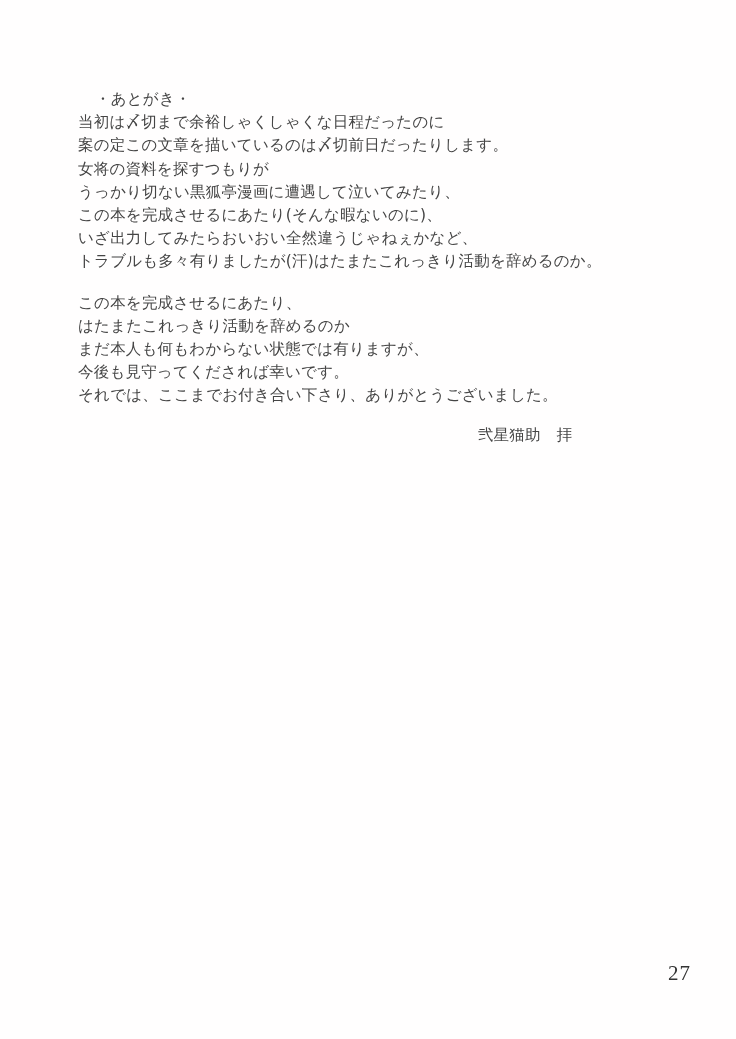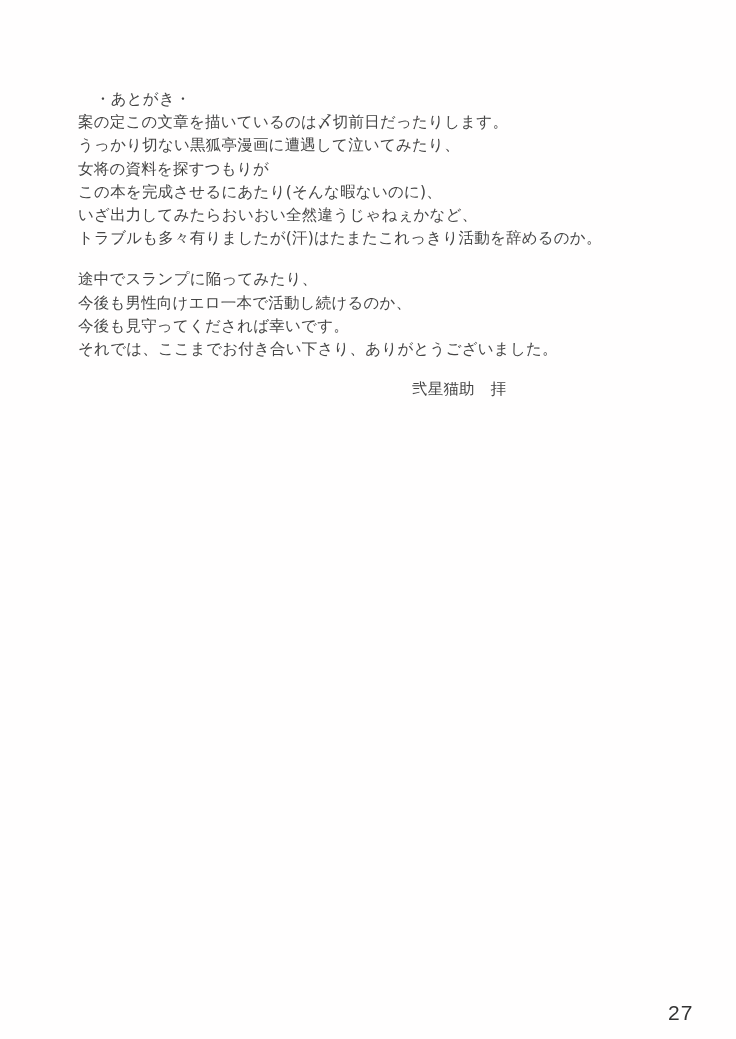--- a/index.html
+++ b/index.html
@@ -31,52 +31,54 @@
   }
   .title-line {
     padding-left: 17px;
   }
   .para-gap {
     height: 18px;
   }
   .signature-line {
     margin-top: 17px;
     padding-left: 334px;
+    text-align: center;
   }
   .page-number {
     position: absolute;
     left: 668px;
     top: 961px;
-    font-family: Liberation Sans, sans-serif;
+    font-family: Liberation Serif, serif;
     font-size: 21px;
     letter-spacing: 1px;
     color: #333333;
-    margin-top: 40px;
   }
 </style>
 </head>
 <body>
 
 <div class="page">
 
   <div class="text-block">
 
     <div class="line title-line">・あとがき・</div>
 
+    <div class="line">当初は〆切まで余裕しゃくしゃくな日程だったのに</div>
     <div class="line">案の定この文章を描いているのは〆切前日だったりします。</div>
+    <div class="line">女将の資料を探すつもりが</div>
     <div class="line">うっかり切ない黒狐亭漫画に遭遇して泣いてみたり、</div>
-    <div class="line">女将の資料を探すつもりが</div>
     <div class="line">この本を完成させるにあたり(そんな暇ないのに)、</div>
     <div class="line">いざ出力してみたらおいおい全然違うじゃねぇかなど、</div>
     <div class="line">トラブルも多々有りましたが(汗)はたまたこれっきり活動を辞めるのか。</div>
 
     <div class="para-gap"></div>
 
-    <div class="line">途中でスランプに陥ってみたり、</div>
-    <div class="line">今後も男性向けエロ一本で活動し続けるのか、</div>
+    <div class="line">この本を完成させるにあたり、</div>
+    <div class="line">はたまたこれっきり活動を辞めるのか</div>
+    <div class="line">まだ本人も何もわからない状態では有りますが、</div>
     <div class="line">今後も見守ってくだされば幸いです。</div>
     <div class="line">それでは、ここまでお付き合い下さり、ありがとうございました。</div>
 
     <div class="line signature-line">弐星猫助　拝</div>
 
   </div>
 
   <div class="page-number">27</div>
 
 </div>

